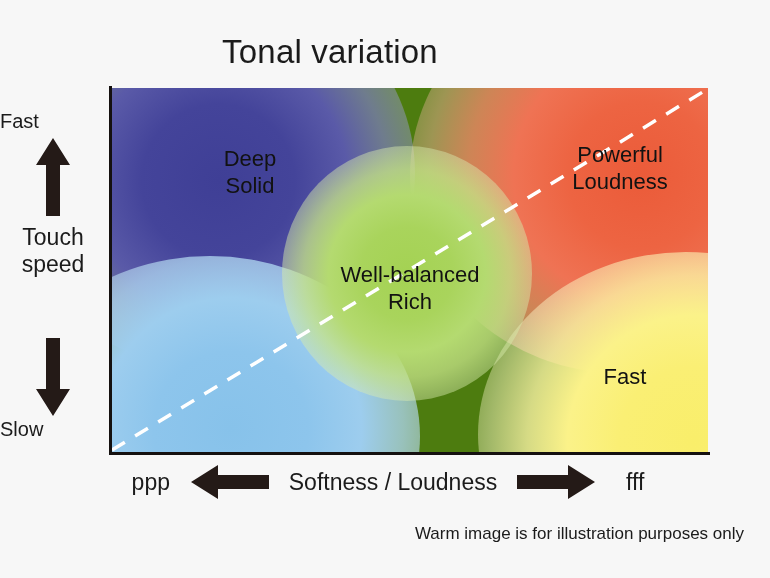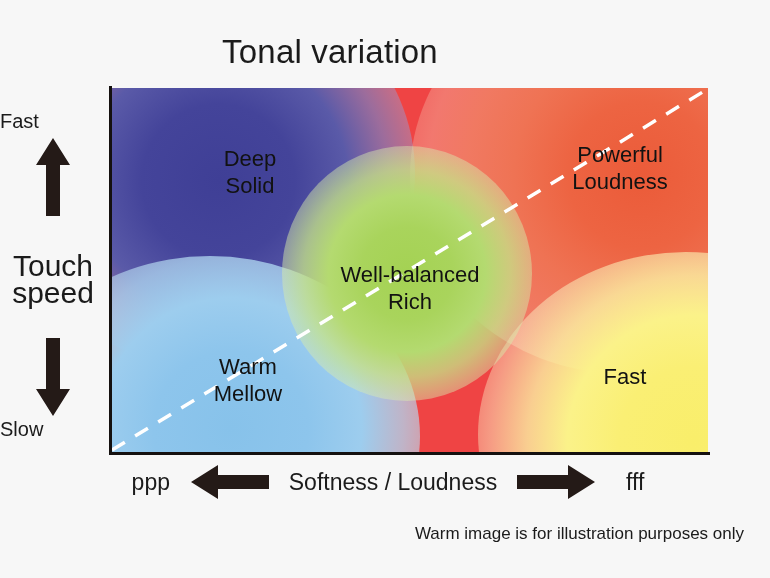--- a/index.html
+++ b/index.html
@@ -30,21 +30,21 @@
     white-space: nowrap;
   }
 
   
   #plot-area {
     position: absolute;
     left: 110px;
     top: 88px;
     width: 598px;
     height: 364px;
-    background: #ef4444;
+    background: #4d7c0f;
     overflow: hidden;
     box-sizing: border-box;
   }
   
   #axis-line-y {
     position: absolute;
     left: 109px;
     top: 86px;
     width: 3px;
     height: 369px;
@@ -139,24 +139,24 @@
     position: absolute;
     width: 106px;
     text-align: left;
     font-size: 20px;
     color: #1b1b1b;
   }
   #y-label-fast { top: 22px; }
   #y-label-slow { top: 330px; }
   #y-axis-name {
     position: absolute;
-    top: 164px;
+    top: 136px;
     width: 106px;
     text-align: center;
-    font-size: 30px;
+    font-size: 23px;
     line-height: 27px;
     color: #1b1b1b;
     white-space: pre-line;
   }
   #y-arrow-up   { position: absolute; left: 36px; top: 50px;  }
   #y-arrow-down { position: absolute; left: 36px; top: 250px; }
 
   
   #x-axis {
     position: absolute;
@@ -208,22 +208,20 @@
   <svg id="diagonal-guide" viewBox="0 0 598 364" preserveAspectRatio="none">
     <line x1="2" y1="362" x2="596" y2="2" stroke="#ffffff" stroke-width="3.5" stroke-dasharray="15 12" stroke-linecap="butt"></line>
   </svg>
 
   <div class="blob-label" id="label-deep-solid">Deep
 Solid</div>
   <div class="blob-label" id="label-powerful-brilliant">Powerful
 Loudness</div>
   <div class="blob-label" id="label-well-balanced">Well-balanced
 Rich</div>
-  <div class="blob-label" id="label-warm-mellow">Warm
-Mellow</div>
   <div class="blob-label" id="label-light">Fast</div>
 </div>
 
 <div id="axis-line-y"></div>
 <div id="axis-line-x"></div>
 
 <div id="y-axis">
   <div class="y-axis-text" id="y-label-fast">Fast</div>
 
   <svg id="y-arrow-up" width="34" height="78" viewBox="0 0 34 78">

